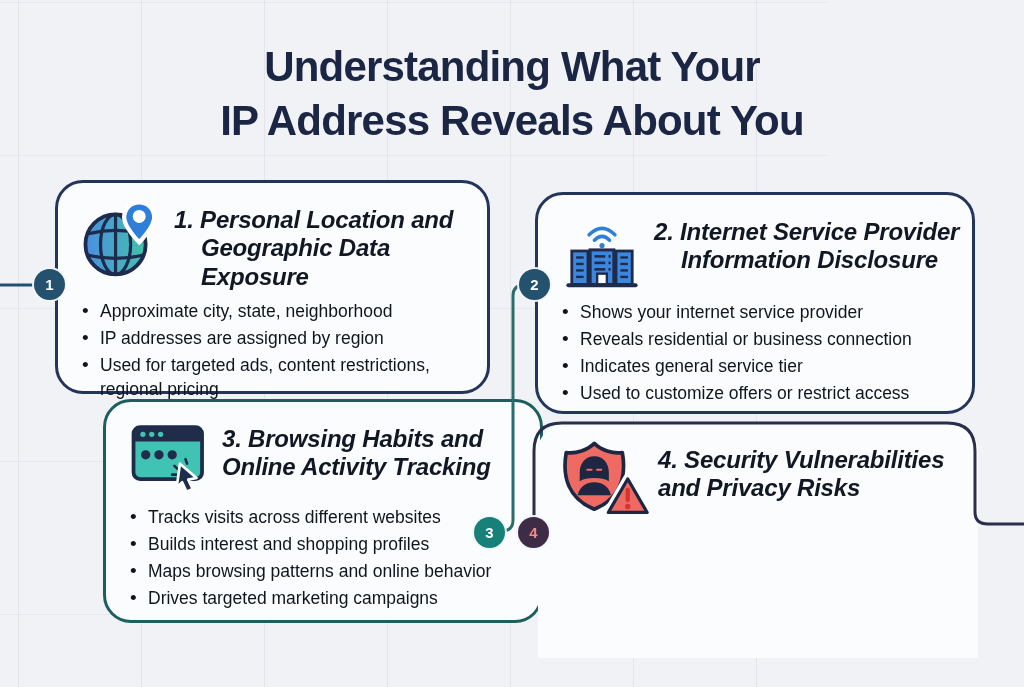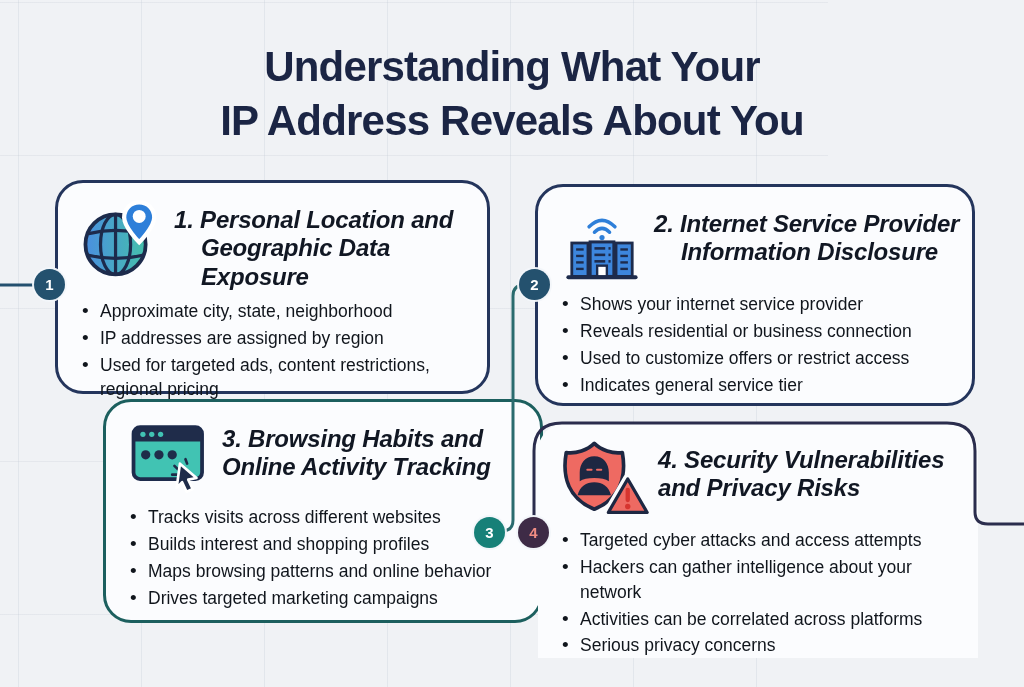--- a/index.html
+++ b/index.html
@@ -29,21 +29,21 @@
   .grid{position:absolute;inset:0;z-index:0;
     background-image:
       repeating-linear-gradient(to right, rgba(190,198,210,.28) 0 1px, transparent 1px 123px),
       repeating-linear-gradient(to bottom, rgba(190,198,210,.24) 0 1px, transparent 1px 153px);
     background-position:18px 2px;}
   .title{position:absolute;top:40px;left:0;width:1024px;text-align:center;z-index:2;
     color:var(--title);font-weight:800;font-size:42px;line-height:1.28;letter-spacing:-.8px;}
   .card{position:absolute;background:var(--card-bg);border:3px solid var(--navy);
     border-radius:28px;z-index:2;}
   #card-1{left:55px;top:180px;width:435px;height:214px;}
-  #card-2{left:535px;top:184px;width:440px;height:222px;}
+  #card-2{left:535px;top:192px;width:440px;height:222px;}
   #card-3{left:55px;top:399px;width:440px;height:224px;border-color:var(--teal-border);margin-left:48px;}
   #card-4{left:538px;top:423px;width:440px;height:235px;border:none;border-radius:28px 28px 0 0;}
   .card-head{display:flex;align-items:flex-start;padding:13px 10px 0 18px;}
   .icon-wrap{flex:0 0 92px;display:flex;justify-content:center;padding-top:2px;}
   .icon-wrap svg{display:block;}
   .heading{padding:10px 0 0 6px;color:#111723;font-weight:700;font-size:24px;line-height:1.18;letter-spacing:-.2px;font-style:italic;}
   .heading .l2.indent{padding-left:27px;}
   ul.bullets{list-style:none;padding:8px 12px 0 24px;}
   ul.bullets li{position:relative;color:var(--ink);font-size:17.5px;line-height:1.42;padding-left:18px;margin-bottom:2px;}
   ul.bullets li::before{content:"•";position:absolute;left:0;top:-1px;font-size:19px;color:var(--ink);}
@@ -132,22 +132,22 @@
         </svg>
       </div>
       <div class="heading">
         <div class="l1">2. Internet Service Provider</div>
         <div class="l2 indent">Information Disclosure</div>
       </div>
     </div>
     <ul class="bullets">
       <li>Shows your internet service provider</li>
       <li>Reveals residential or business connection</li>
+      <li>Indicates general service tier</li>
       <li>Used to customize offers or restrict access</li>
-      <li>Indicates general service tier</li>
     </ul>
   </div>
 
   <div class="card" id="card-3">
     <div class="card-head">
       <div class="icon-wrap">
         <svg width="84" height="80" viewBox="0 0 76 72">
           <rect x="5" y="9" width="62" height="47" rx="6" fill="#41c3b3" stroke="#1d2b4c" stroke-width="3.4"></rect>
           <path d="M 5 15 Q 5 9 11 9 L 61 9 Q 67 9 67 15 L 67 22 L 5 22 Z" fill="#1f2c4a"></path>
           <circle cx="13.5" cy="15.5" r="2.4" fill="#41c3b3"></circle>
@@ -192,26 +192,20 @@
             <line x1="20" y1="12" x2="20" y2="21.5" stroke="#d6352f" stroke-width="4" stroke-linecap="round"></line>
             <circle cx="20" cy="27.5" r="2.5" fill="#d6352f"></circle>
           </g>
         </svg>
       </div>
       <div class="heading">
         <div class="l1">4. Security Vulnerabilities</div>
         <div class="l2">and Privacy Risks</div>
       </div>
     </div>
-    <ul class="bullets">
-      <li>Targeted cyber attacks and access attempts</li>
-      <li>Hackers can gather intelligence about your network</li>
-      <li>Activities can be correlated across platforms</li>
-      <li>Serious privacy concerns</li>
-    </ul>
   </div>
 
   <svg class="connectors" width="1024" height="687" viewBox="0 0 1024 687">
     <path d="M 0 285 L 40 285" fill="none" stroke="#24506f" stroke-width="3"></path>
     <path d="M 530 285 L 524 285 Q 513 285 513 296 L 513 520 Q 513 531 502 531 L 494 531" fill="none" stroke="#2a6b6e" stroke-width="3"></path>
     <path d="M 534 530 L 534 451 Q 534 423 562 423 L 947 423 Q 975 423 975 451 L 975 512 Q 975 524 988 524 L 1024 524" fill="none" stroke="#2b2d4d" stroke-width="3"></path>
   </svg>
 
   <div class="badge" id="badge-1">1</div>
   <div class="badge" id="badge-2">2</div>

